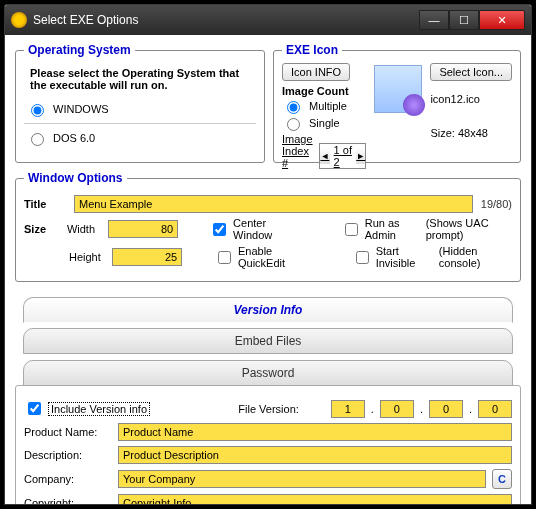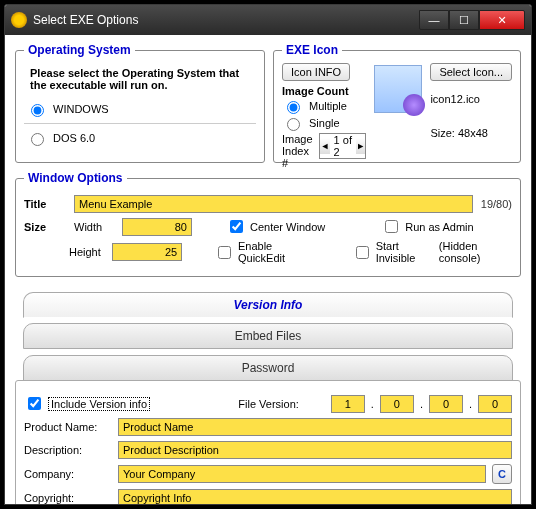--- a/index.html
+++ b/index.html
@@ -202,21 +202,21 @@
             <button class="btn">Icon INFO</button>
             <div class="small-label" style="margin-top:4px;">Image Count</div>
             <div class="radio-row" style="margin:1px 0;">
               <input type="radio" name="imgcount" checked="" style="">
               <label>Multiple</label>
             </div>
             <div class="radio-row" style="margin:1px 0;">
               <input type="radio" name="imgcount" style="">
               <label>Single</label>
             </div>
-            <div style="display:flex;align-items:flex-start;gap:4px;margin-top:2px;">
+            <div style="display:flex;align-items:flex-end;gap:4px;margin-top:2px;text-decoration:underline;">
               <span>Image Index #</span>
               <div class="stepper">
                 <button>◄</button>
                 <span>1 of 2</span>
                 <button>►</button>
               </div>
             </div>
           </div>
           <div style="display:flex;flex-direction:column;align-items:center;">
             <div class="icon-preview"></div>
@@ -244,20 +244,21 @@
         <span style="width:18px;"></span>
         <span class="chk">
             <input type="checkbox" checked="" style="">
             <span>Center Window</span>
           </span>
         <span style="width:40px;"></span>
         <span class="chk">
             <input type="checkbox" style="">
             <span>Run as Admin</span>
           </span>
+        <span>(Shows UAC prompt)</span>
       </div>
       <div class="field-row">
         <span class="field-label"></span>
         <span style="width:40px;">Height</span>
         <input type="text" class="num-input" value="25" style="">
         <span style="width:18px;"></span>
         <span class="chk">
             <input type="checkbox" style="">
             <span>Enable QuickEdit</span>
           </span>

